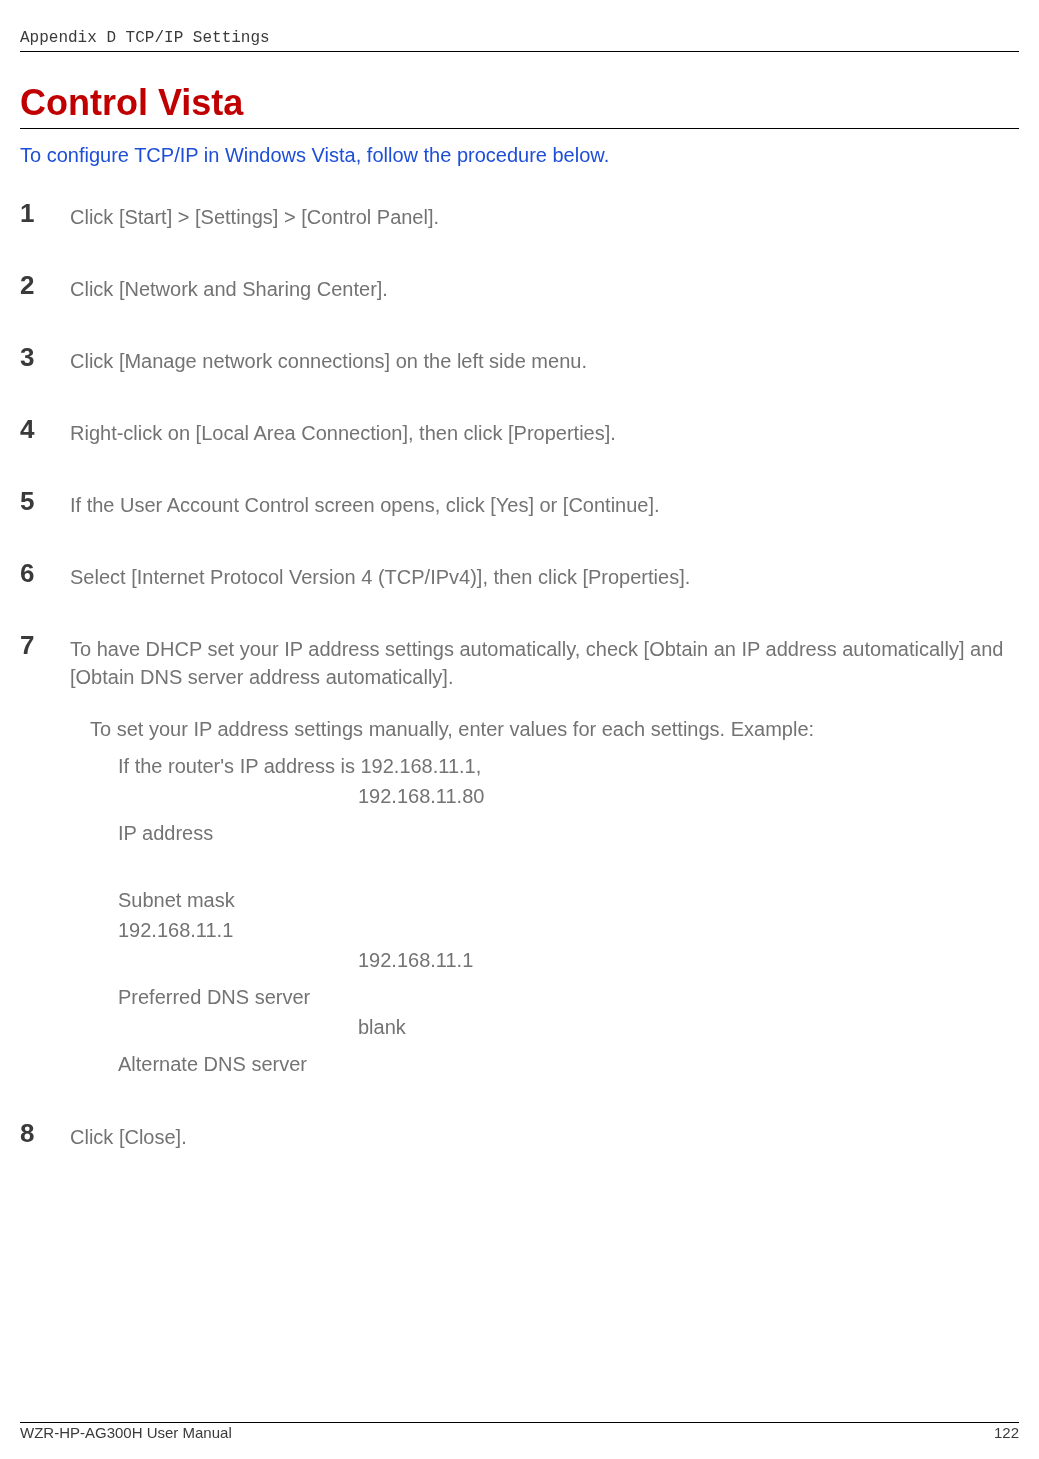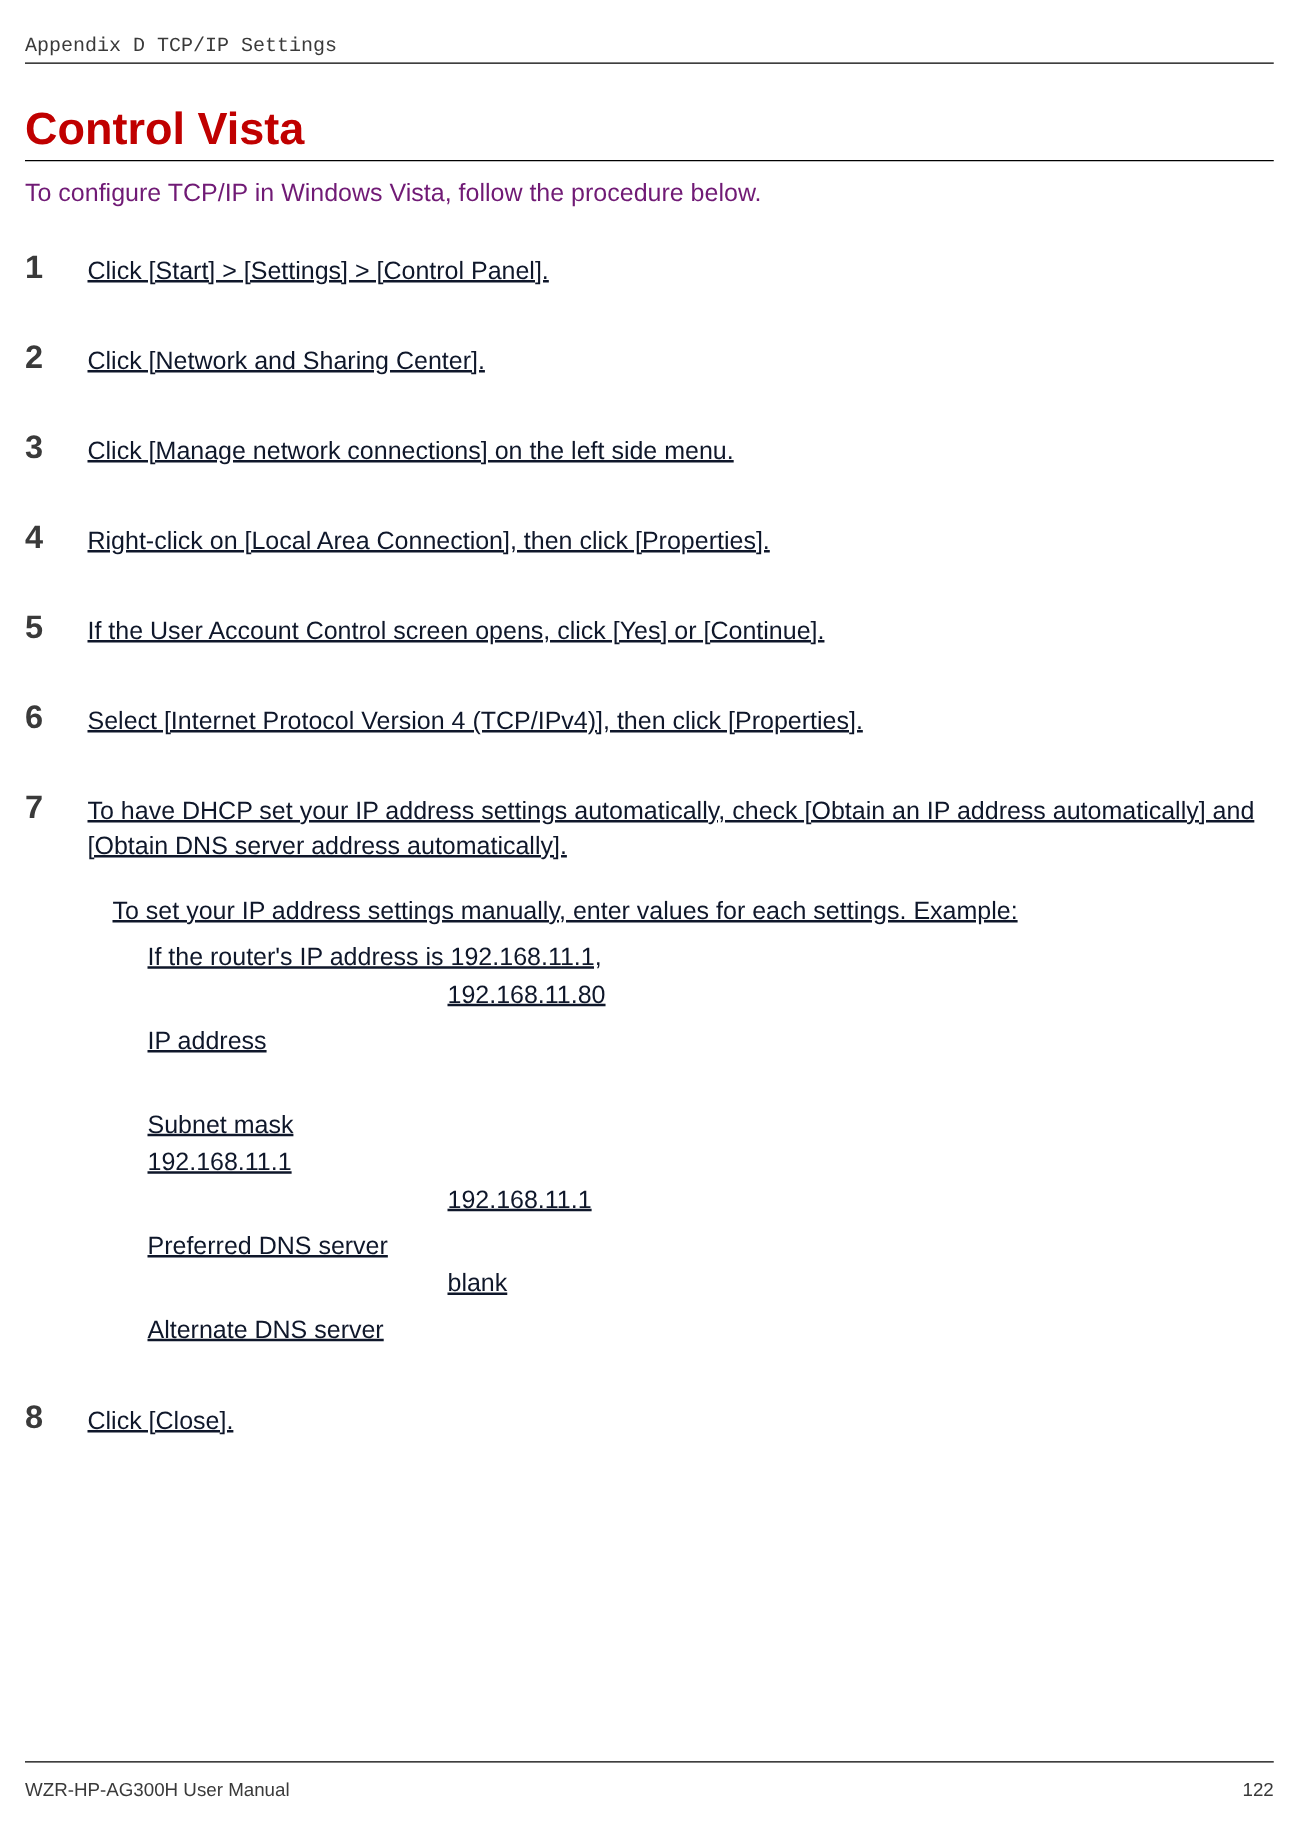--- a/index.html
+++ b/index.html
@@ -43,21 +43,21 @@
       top: 128px;
       left: 20px;
       right: 20px;
       border-bottom: 1px solid #000;
     }
     .intro-text {
       position: absolute;
       top: 144px;
       left: 20px;
       font-size: 20px;
-      color: #701a75;
+      color: #1d4ed8;
     }
     .steps {
       position: absolute;
       top: 200px;
       left: 20px;
       right: 20px;
     }
     .step {
       display: flex;
       margin-bottom: 41px;
@@ -66,24 +66,23 @@
     .step-number {
       font-size: 26px;
       font-weight: bold;
       color: #3a3a3a;
       width: 50px;
       flex-shrink: 0;
       line-height: 1;
     }
     .step-content {
       font-size: 20px;
-      color: #0f172a;
+      color: #737373;
       line-height: 1.4;
       padding-top: 3px;
-      text-decoration: underline;
     }
     .step-7-para2 {
       margin-top: 24px;
       margin-bottom: 8px;
       margin-left: 20px;
     }
     .example-block {
       margin-top: 8px;
       padding-left: 48px;
     }
@@ -98,21 +97,21 @@
     }
     .example-value {
       flex: 1;
     }
     .footer {
       position: absolute;
       bottom: 18px;
       left: 20px;
       right: 20px;
       border-top: 1px solid #000;
-      padding-top: 14px;
+      padding-top: 1px;
       display: flex;
       justify-content: space-between;
       font-size: 15px;
       font-family: Arial, sans-serif;
       color: #3a3a3a;
     }
   </style>
 </head>
 <body>
 

